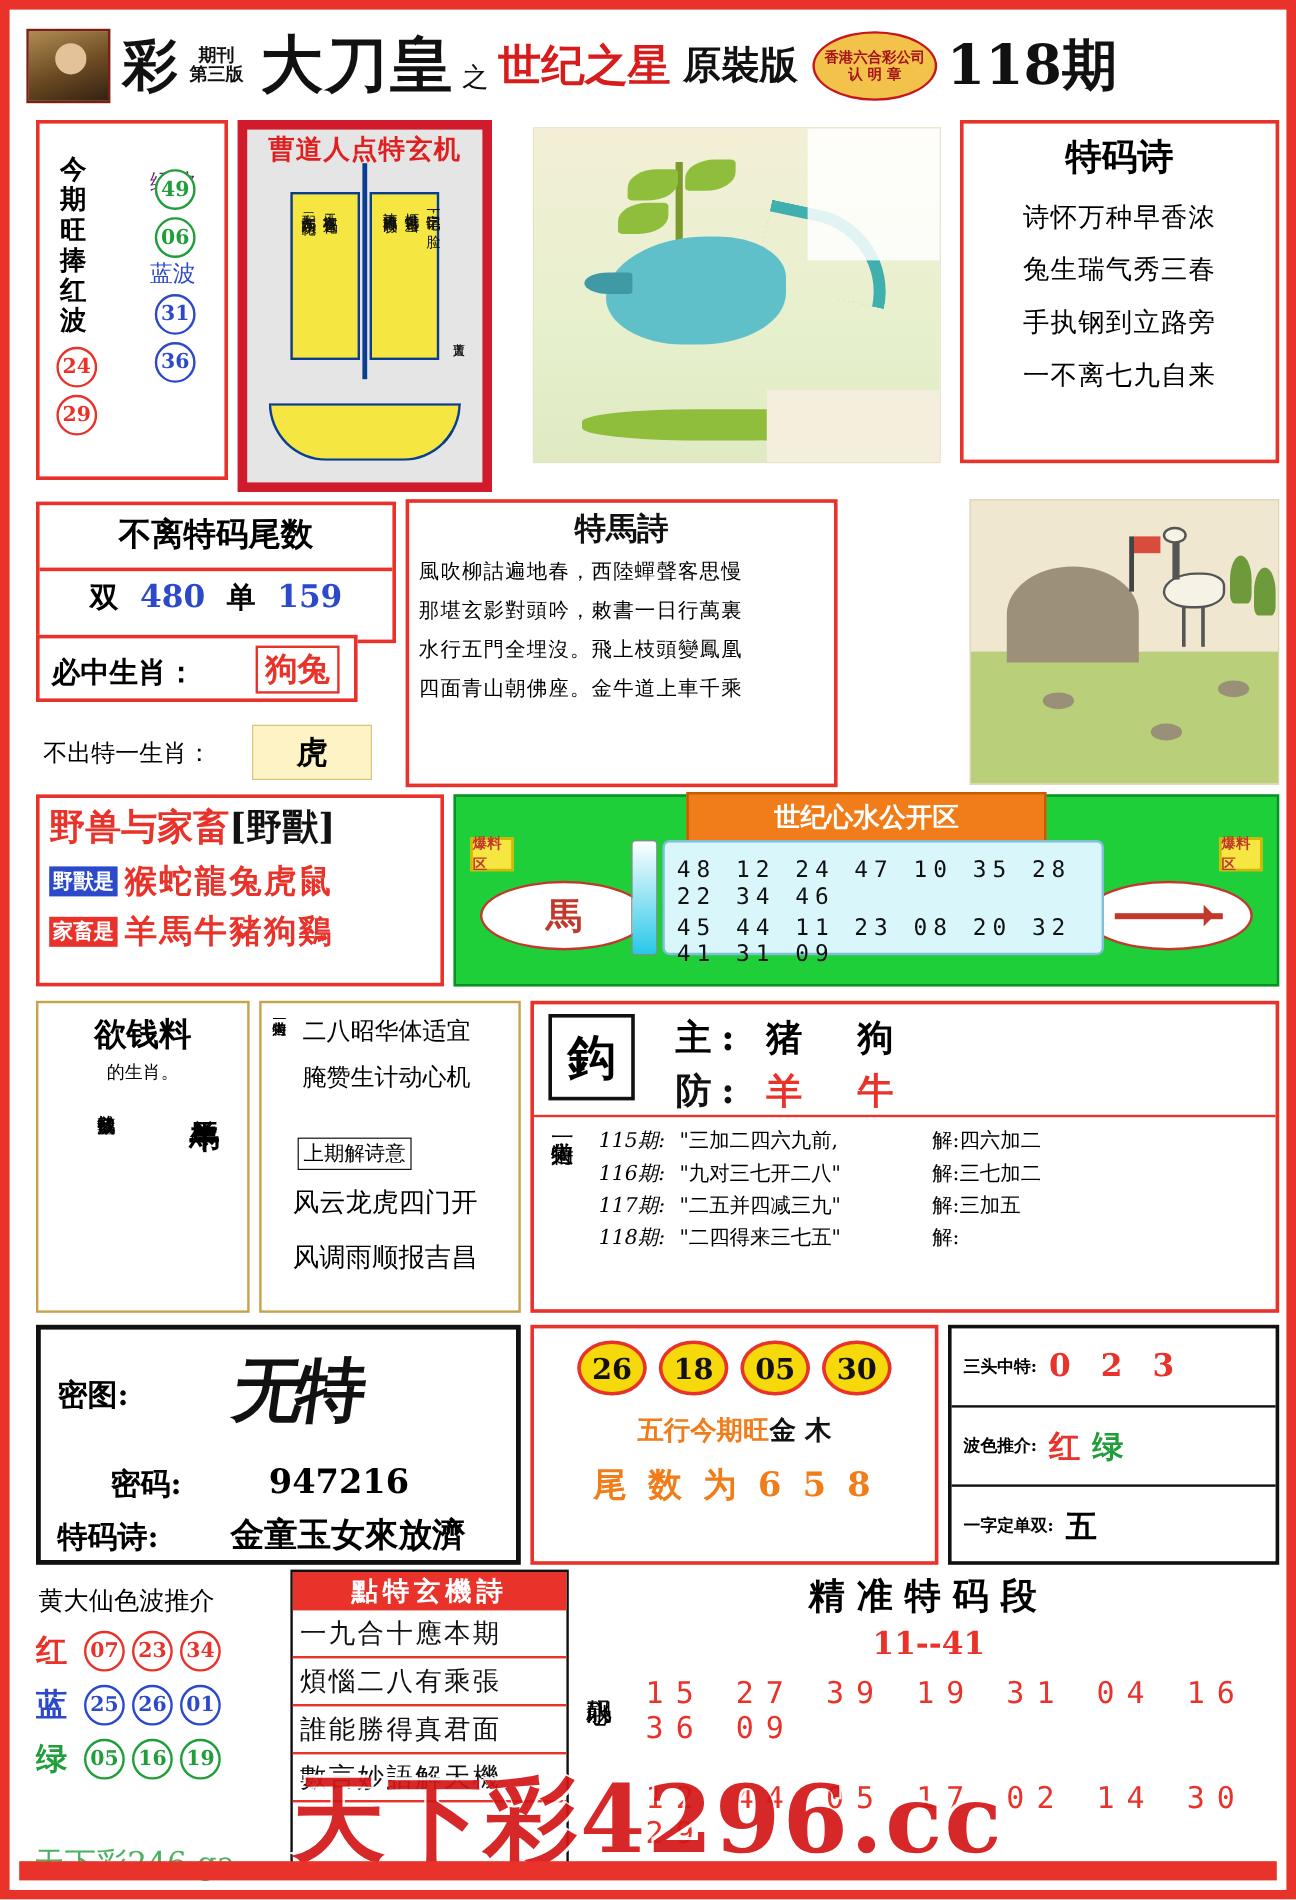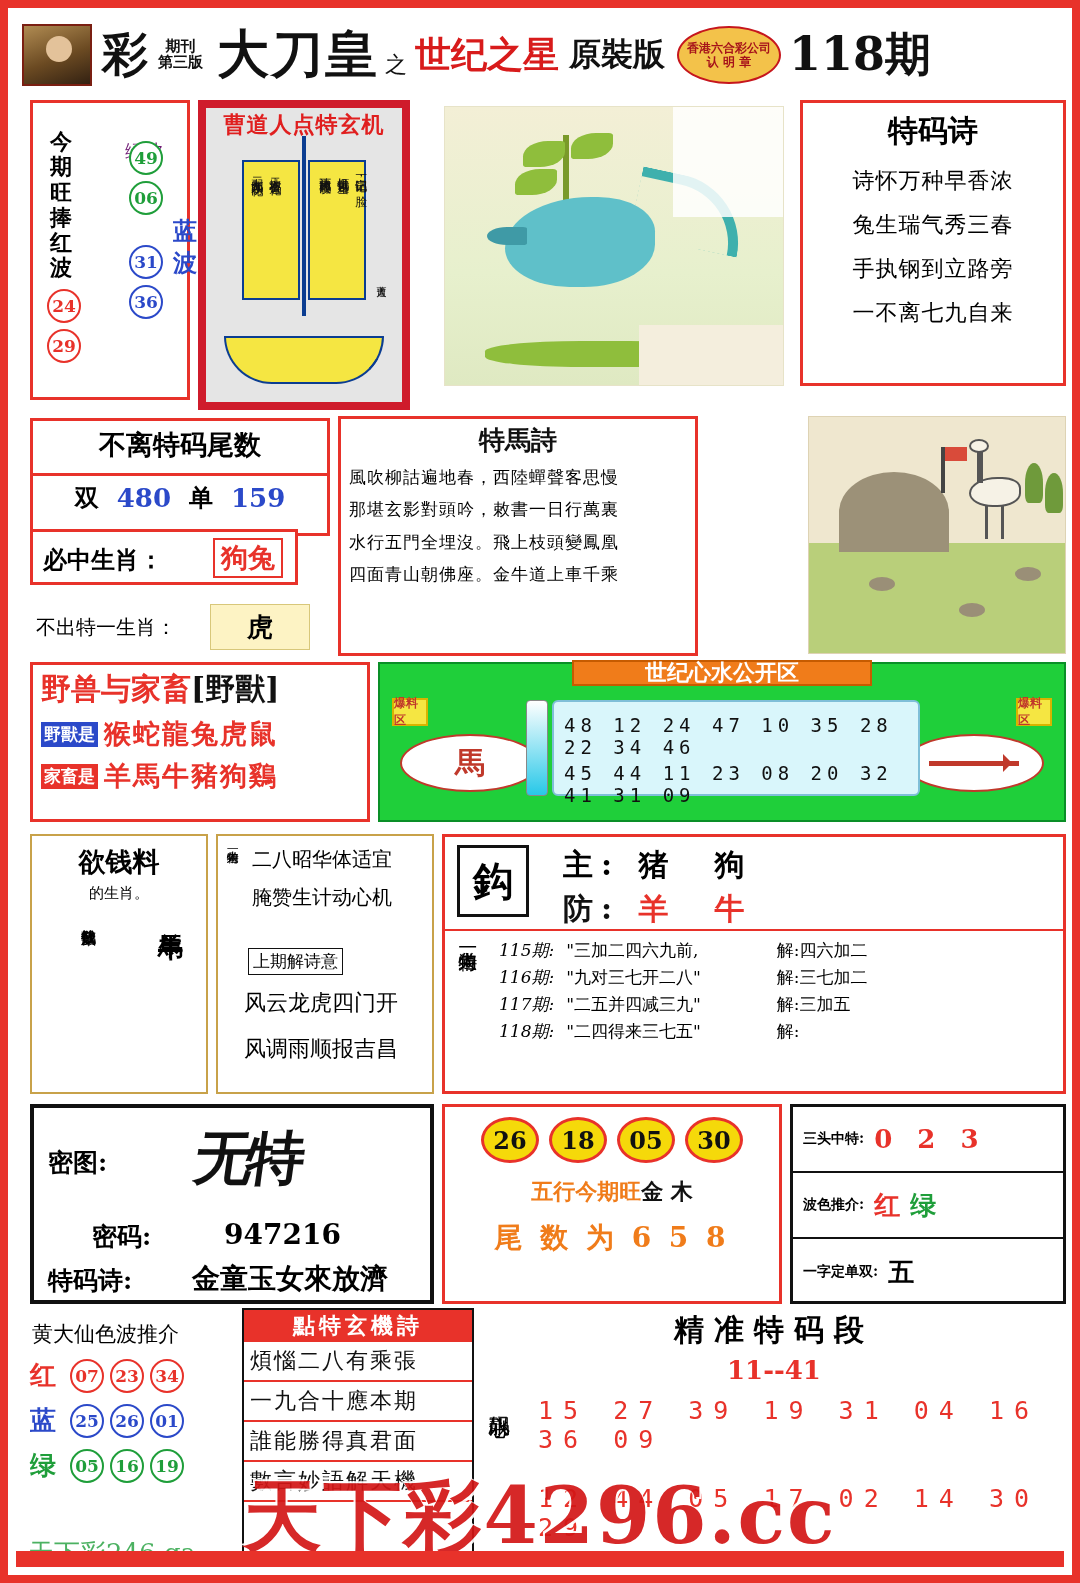--- a/index.html
+++ b/index.html
@@ -70,21 +70,21 @@
   .bd-red { border:3px solid #e8322a; }
   .cn { font-family:"DejaVu Serif","Liberation Serif",serif; }
 
   
   #bobo { left:22px; top:92px; width:160px; height:300px; }
   #bobo .lbl {
     position:absolute; left:10px; top:26px; width:36px;
     font-size:22px; font-weight:bold; line-height:1.15; text-align:center;
   }
   #bobo .green-t { position:absolute; left:92px; top:10px; font-size:19px; color:#701a75; font-weight:normal;margin-top:26px;}
-  #bobo .blue-t  { position:absolute; left:92px; top:112px; font-size:24px; color:#2b49c9; font-weight:bold;margin-left:48px;}
+  #bobo .blue-t  { position:absolute; left:92px; top:112px; font-size:19px; color:#2b49c9; font-weight:normal;}
   .num-o {
     width:34px; height:34px; border-radius:50%; border:2px solid #333;
     display:flex; align-items:center; justify-content:center;
     font-size:17px; font-weight:bold; background:#fff;
   }
   .g-o { border-color:#1f9e3a; color:#1f9e3a; }
   .b-o { border-color:#2b49c9; color:#2b49c9; }
   .r-o { border-color:#e8322a; color:#e8322a; }
   #bobo .stack { position:absolute; display:flex; flex-direction:column; gap:6px; }
 
@@ -172,21 +172,21 @@
      font-family:"DejaVu Serif",serif;}
   #yeshou .t .blk{ color:#111;}
   #yeshou .lrow { margin:6px 0 0 8px; display:flex; align-items:center;}
   #yeshou .tag { background:#2b49c9; color:#fff; font-size:17px; font-weight:bold; padding:1px 3px;}
   #yeshou .tag2{ background:#e8322a; color:#fff; font-size:17px; font-weight:bold; padding:1px 3px;}
   #yeshou .vals{ font-size:27px; font-weight:bold; color:#e8322a; margin-left:6px; letter-spacing:2px;
      font-family:"DejaVu Serif",serif;}
 
   
   #gongkai { left:370px; top:654px; width:688px; height:160px; background:#1fcf3a; border:2px solid #0a8f27;}
-  #gongkai .hdr { position:absolute; left:192px; top:-4px; width:300px; height:26px; background:#f07c1a;
+  #gongkai .hdr { position:absolute; left:192px; top:-4px; width:300px; height:42px; background:#f07c1a;
     border:2px solid #c65b00; color:#fff; font-size:22px; font-weight:bold;
     display:flex; align-items:center; justify-content:center;text-align:center; }
   #gongkai .leftflash,#gongkai .rightflash{
     position:absolute; top:34px; width:36px;height:28px;background:#f5e642;border:2px solid #d8b400;
     color:#c0392b; font-size:12px; font-weight:bold; display:flex;align-items:center;justify-content:center;}
   #gongkai .oval {
     position:absolute; left:20px; top:70px; width:140px;height:58px; border-radius:50%;
     background:#fff; border:2px solid #c0392b; display:flex;align-items:center;justify-content:center;
     font-size:30px; font-weight:bold; color:#c0392b;}
   #gongkai .oval2 {
@@ -574,22 +574,22 @@
           <span class="lab green">绿</span>
           <span class="num-o g-o">05</span>
           <span class="num-o g-o">16</span>
           <span class="num-o g-o">19</span>
         </div>
       </div>
   </div>
 
   <div class="box" id="diante">
     <div class="hd">點特玄機詩</div>
+    <div class="ln">一九合十應本期</div>
     <div class="ln">煩惱二八有乘張</div>
-    <div class="ln">一九合十應本期</div>
     <div class="ln">誰能勝得真君面</div>
     <div class="ln">數言妙語解天機</div>
   </div>
 
   <div class="box cn" id="jingzhun">
     <div class="t">精准特码段</div>
     <div class="rng">11--41</div>
     <div class="vl">
       <div style="writing-mode:vertical-rl;">心水靓码</div>
     </div>

